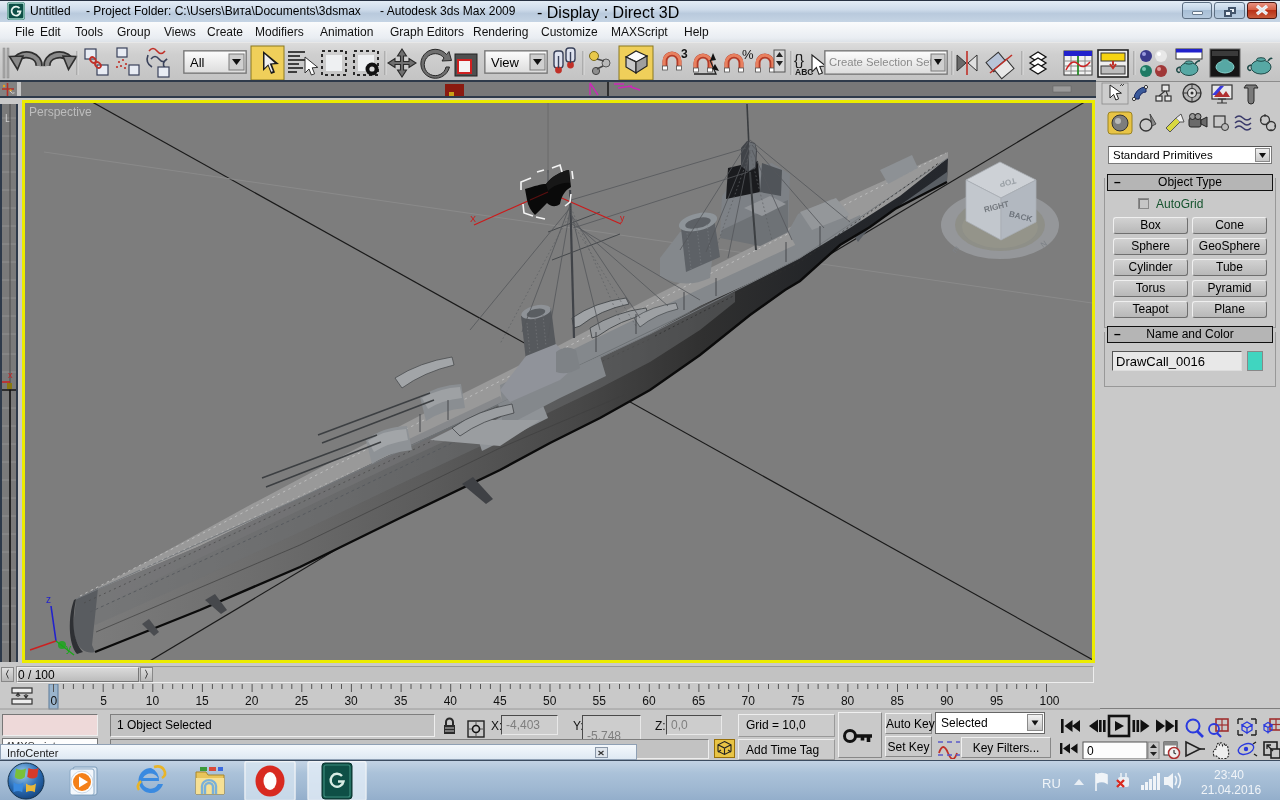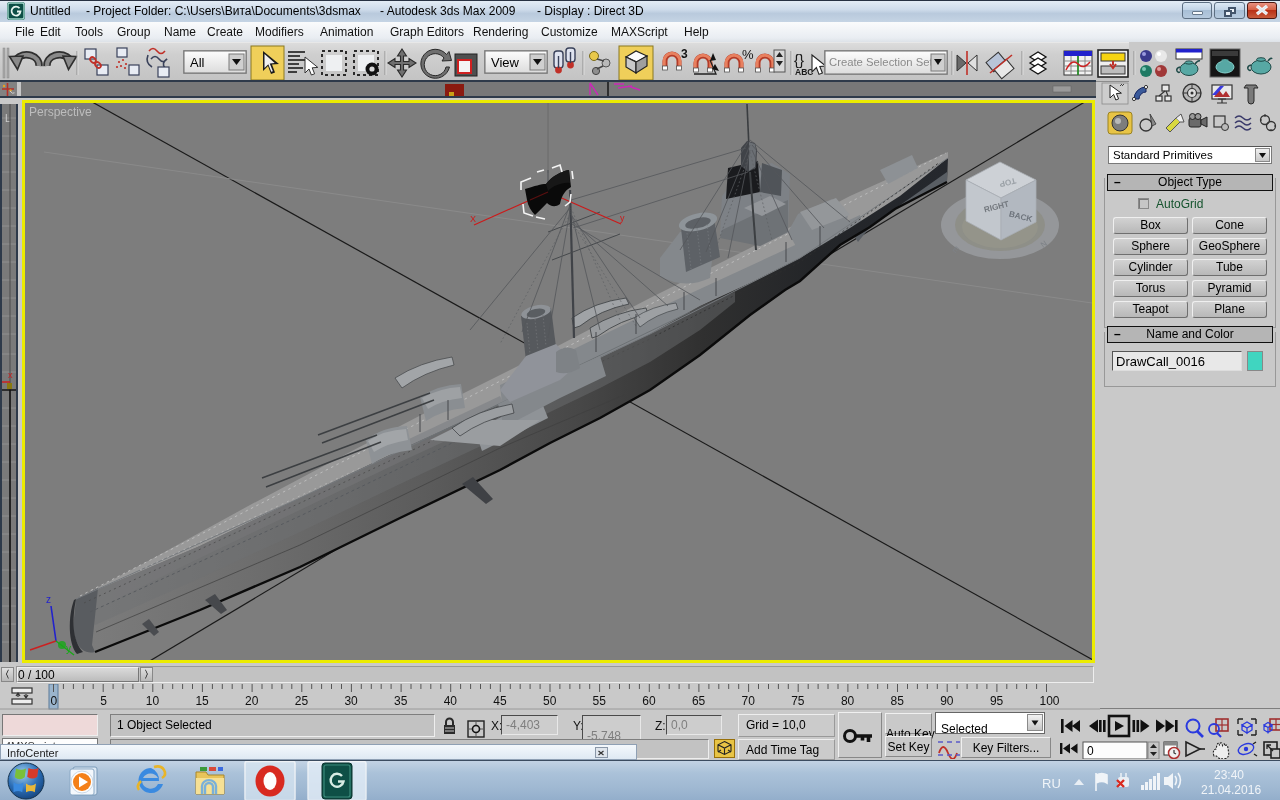--- a/index.html
+++ b/index.html
@@ -18,21 +18,21 @@
 #btnmax { left:1214px; width:31px; background:linear-gradient(#dce9f5 0%,#c2d4e6 45%,#a8bfd6 50%,#b6cade 100%); }
 #btncls { left:1247px; width:30px; background:linear-gradient(#e89180 0%,#d55f44 45%,#b93016 50%,#c85b3c 100%); border:1px solid #4d1710; }
 
 
 #menubar { left:0; top:22px; width:1280px; height:20px;
   background:linear-gradient(#fafbfc,#e9edf2 80%,#dde2e8);
   font-size:12px; color:#111; }
 #menubar span { position:absolute; top:3px; }
 
 
-#toolbar { left:0; top:42px; width:1129px; height:40px; background:linear-gradient(#dcdcdc,#cfcfcf 30%,#c3c3c3);
+#toolbar { left:0; top:42px; width:1280px; height:40px; background:linear-gradient(#dcdcdc,#cfcfcf 30%,#c3c3c3);
   border-top:1px solid #e8e8e8; border-bottom:1px solid #8c8c8c; }
 #sltop { left:0; top:80px; width:1096px; height:18px; background:#787878; border-top:2px solid #2e3a4a; border-bottom:2px solid #2e3a4a; }
 #slleft { left:0; top:104px; width:18px; height:558px; background:#7a7a7a; border-left:2px solid #2e3a4a; border-right:2px solid #2e3a4a; }
 #viewport { left:22px; top:100px; width:1073px; height:563px; background:#7d7d7d; border:3px solid #ecec00; }
 #vplabel { left:29px; top:105px; font-size:12px; color:#bdbdbd; }
 
 
 #panel { left:1100px; top:82px; width:180px; height:627px; background:#c9c9c9; border-bottom:1px solid #7e7e7e; }
 
 
@@ -53,39 +53,39 @@
 <div id="root">
   <div id="titlebar" class="abs"></div>
   <svg class="abs" style="left:7px;top:2px" width="18" height="18">
     <rect x="0" y="0" width="18" height="18" rx="3" fill="#0d4f46"></rect>
     <rect x="1" y="1" width="16" height="16" rx="2" fill="none" stroke="#9fd4c8" stroke-width="1.4"></rect>
     <path d="M12.5 6.2 A4.5 4.5 0 1 0 13.5 9.5 L10 9.5" fill="none" stroke="#e8f5f0" stroke-width="1.8"></path>
   </svg>
   <div id="titletext" class="abs">Untitled</div>
   <div class="abs" style="left:86px;top:4px;font-size:12px">- Project Folder: C:\Users\Вита\Documents\3dsmax</div>
   <div class="abs" style="left:380px;top:4px;font-size:12px">- Autodesk 3ds Max  2009</div>
-  <div class="abs" style="left:537px;top:4px;font-size:12px">- Display : Direct 3D</div>
+  <div class="abs" style="left:537px;top:4px;font-size:16px">- Display : Direct 3D</div>
   <div id="btnmin" class="abs winbtn">
       <div style="position:absolute;left:9px;top:8px;width:11px;height:4px;background:#f8fafc;border:1px solid #67798c;border-radius:1px"></div>
     </div>
   <div id="btnmax" class="abs winbtn">
     <div style="position:absolute;left:13px;top:4px;width:8px;height:7px;background:#eef4fa;border:2px solid #43556b"></div>
     <div style="position:absolute;left:9px;top:7px;width:8px;height:7px;background:#eef4fa;border:2px solid #43556b"></div>
   </div>
   <div id="btncls" class="abs winbtn"><svg width="28" height="15">
         <path d="M9 3 L19 11 M19 3 L9 11" stroke="#f6f8fa" stroke-width="3.4"></path>
         <path d="M9 3 L19 11 M19 3 L9 11" stroke="#dfe7ee" stroke-width="1.6"></path>
       </svg></div>
 
   <div id="menubar" class="abs">
     <span style="left:15px">File</span>
       <span style="left:40px">Edit</span>
       <span style="left:75px">Tools</span>
     <span style="left:117px">Group</span>
-      <span style="left:164px">Name</span>
+      <span style="left:164px">Views</span>
       <span style="left:207px">Create</span>
     <span style="left:255px">Modifiers</span>
       <span style="left:320px">Animation</span>
       <span style="left:390px">Graph Editors</span>
     <span style="left:473px">Rendering</span>
       <span style="left:541px">Customize</span>
       <span style="left:611px">MAXScript</span>
     <span style="left:684px">Help</span>
   </div>
 
@@ -803,23 +803,23 @@
           <path d="M9.5 1.5 l6.5 3.3 0 6.4 -6.5 3.3 -6.5 -3.3 0 -6.4 z M3 4.8 l6.5 3.3 6.5 -3.3 M9.5 8.1 l0 6.4 M6 10 l-3 2 M13 10 l3 2" fill="none" stroke="#222" stroke-width="1.1"></path>
         </svg></div>
     <div class="abs" style="left:738px;top:4px;width:97px;height:23px;background:#cbcbcb;border:1px solid #999;border-top-color:#eee;border-left-color:#eee;font-size:12px;color:#000;padding:3px 7px">Grid = 10,0</div>
     <div class="abs" style="left:738px;top:29px;width:97px;height:21px;background:#cbcbcb;border:1px solid #999;border-top-color:#eee;border-left-color:#eee;font-size:12px;color:#000;padding:3px 7px">Add Time Tag</div>
     <div class="abs" style="left:838px;top:2px;width:44px;height:46px;background:#c9c9c9;border:1px solid #888;border-top-color:#f0f0f0;border-left-color:#f0f0f0"><svg width="42" height="44">
           <g>
             <circle cx="11" cy="23" r="5.5" fill="none" stroke="#111" stroke-width="3"></circle>
             <path d="M16 23 l17 0 m-3.5 0 l0 6 m-6 -6 l0 4.5" stroke="#111" stroke-width="3.6"></path>
           </g>
         </svg></div>
-    <div class="abs" style="left:885px;top:3px;width:47px;height:21px;background:#c9c9c9;border:1px solid #888;border-top-color:#f0f0f0;border-left-color:#f0f0f0;font-size:12px;color:#000;text-align:center;padding-top:13px">Auto Key</div>
+    <div class="abs" style="left:885px;top:3px;width:47px;height:21px;background:#c9c9c9;border:1px solid #888;border-top-color:#f0f0f0;border-left-color:#f0f0f0;font-size:12px;color:#000;text-align:center;padding-top:3px">Auto Key</div>
     <div class="abs" style="left:885px;top:26px;width:47px;height:21px;background:#c9c9c9;border:1px solid #888;border-top-color:#f0f0f0;border-left-color:#f0f0f0;font-size:12px;color:#000;text-align:center;padding-top:3px">Set Key</div>
-    <div class="abs" style="left:935px;top:2px;width:110px;height:22px;background:#fff;border:1px solid #666;font-size:12px;color:#000;padding:9px 5px">Selected
+    <div class="abs" style="left:935px;top:2px;width:110px;height:22px;background:#fff;border:1px solid #666;font-size:12px;color:#000;padding:3px 5px">Selected
       <div class="abs" style="right:1px;top:1px;width:16px;height:17px;background:linear-gradient(#f2f2f2,#c6c6c6);border:1px solid #8a8a8a"><svg width="14" height="15">
             <path d="M3.5 5.5 l7 0 -3.5 5 z" fill="#111"></path>
           </svg></div>
     </div>
     <svg class="abs" style="left:936px;top:27px" width="24" height="22">
         <path d="M3 16 q4 -12 9 0 t9 0" fill="none" stroke="#c03028" stroke-width="1.8"></path>
         <path d="M2 5 l5 0 m4 0 l5 0 m4 0 l4 0 M2 18 l5 0 m4 0 l5 0 m4 0 l4 0" stroke="#5a5ac8" stroke-width="1.5"></path>
       </svg>
     <div class="abs" style="left:961px;top:27px;width:90px;height:21px;background:#c9c9c9;border:1px solid #888;border-top-color:#f0f0f0;border-left-color:#f0f0f0;font-size:12px;color:#000;text-align:center;padding-top:3px">Key Filters...</div>
     <svg class="abs" style="left:1056px;top:3px" width="224px" height="46">

